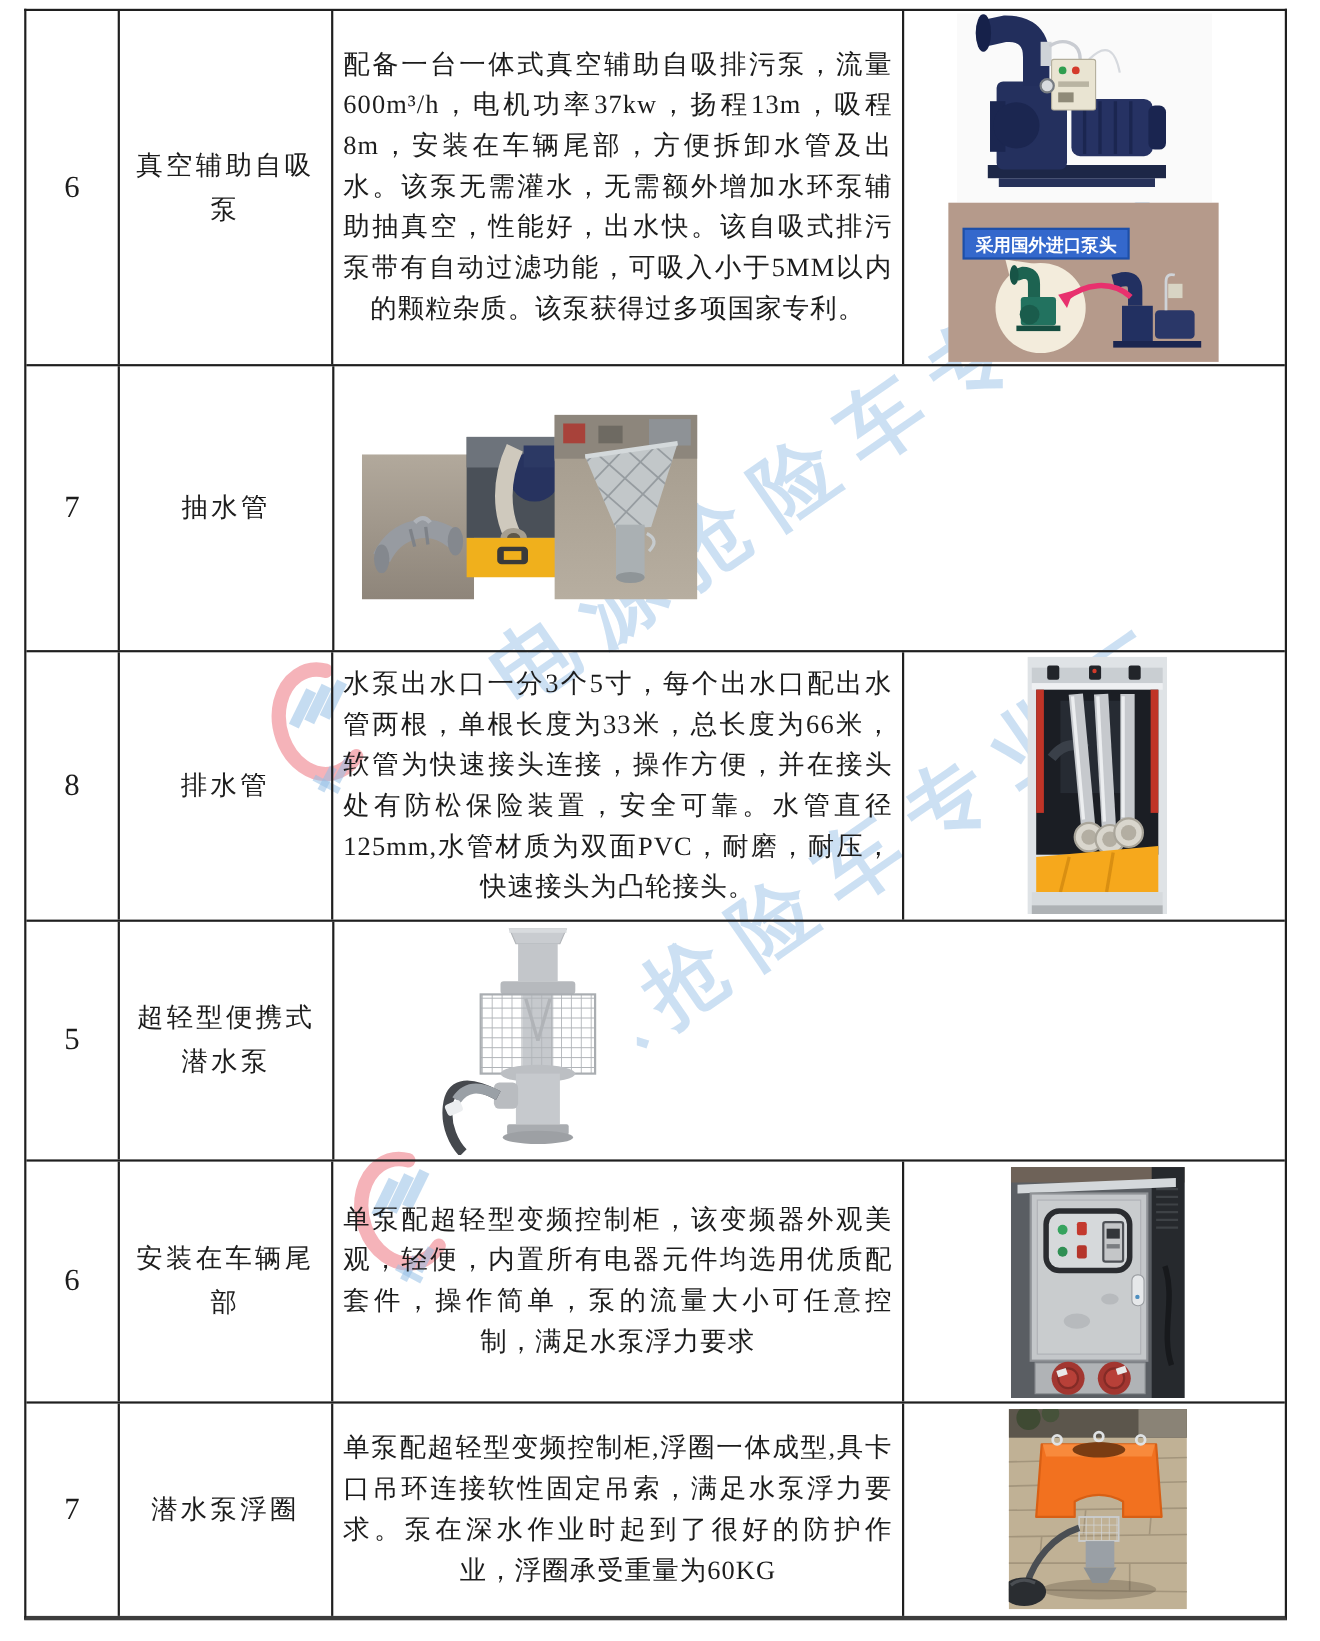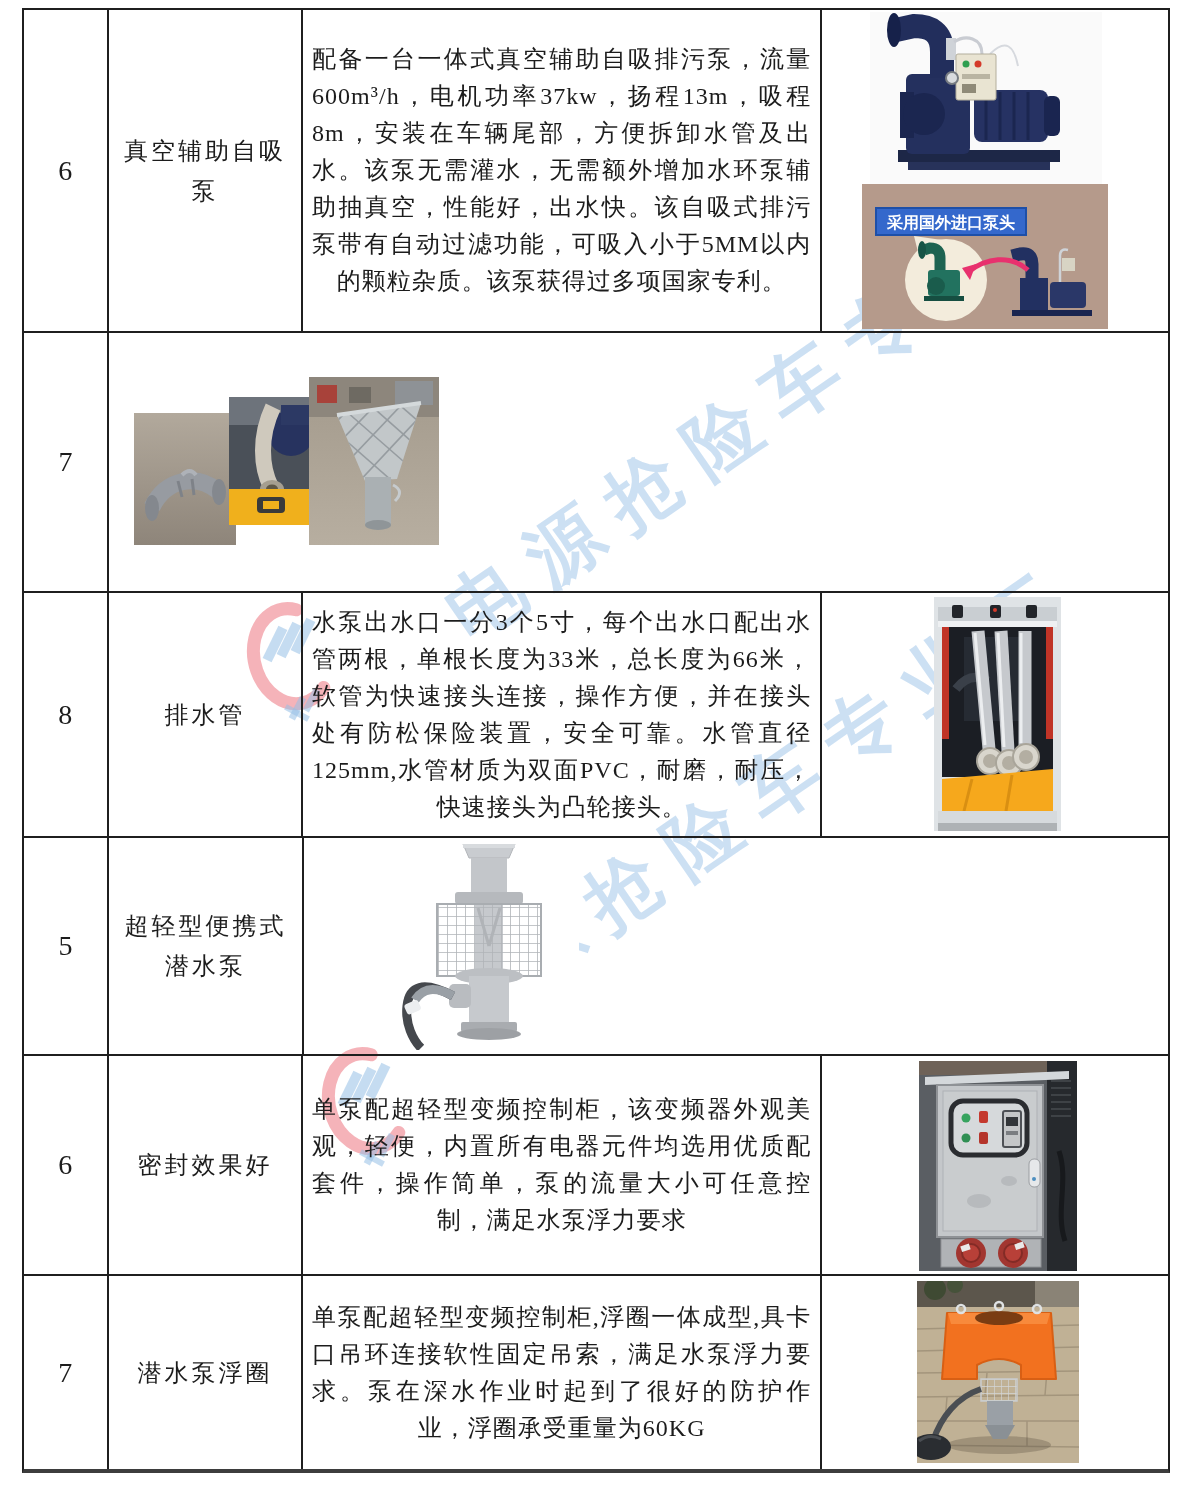--- a/index.html
+++ b/index.html
@@ -131,20 +131,21 @@
           <polygon points="100,84 114,80 108,96" fill="#e8316e"></polygon>
           <rect x="14" y="24" width="150" height="27" fill="#3468cc" stroke="#1d4fa8" stroke-width="2"></rect>
           <text x="89" y="44" text-anchor="middle" font-size="16" font-weight="bold" fill="#ffffff" font-family="Liberation Sans, sans-serif">采用国外进口泵头</text>
         </svg>
       </div>
     </div>
   </div>
 
   <div class="row r2">
     <div class="cell c-no">7</div>
+    <div class="cell c-name">抽水管</div>
     <div class="cell c-img">
       <div class="ph" style="left:25px;top:80px;">
         <svg width="102" height="132" viewBox="0 0 102 132">
           <defs>
               <linearGradient id="fl1" x1="0" y1="0" x2="0" y2="1">
             <stop offset="0" stop-color="#b2a99c"></stop>
                 <stop offset="1" stop-color="#8e857a"></stop>
               </linearGradient>
             </defs>
           <rect width="102" height="132" fill="url(#fl1)"></rect>
@@ -279,21 +280,21 @@
           <path d="M60,152 C30,136 16,142 14,162 C12,180 20,196 28,204" fill="none" stroke="#45484d" stroke-width="9"></path>
           <path d="M60,152 C42,142 30,144 22,156" fill="none" stroke="#9aa0a6" stroke-width="9"></path>
           <rect x="12" y="158" width="15" height="11" rx="3" fill="#eceef0" transform="rotate(-24 19 163)"></rect>
         </svg>
       </div>
     </div>
   </div>
 
   <div class="row r5">
     <div class="cell c-no">6</div>
-    <div class="cell c-name">密封效果好</div>
+    <div class="cell c-name">安装在车辆尾部</div>
     <div class="cell c-desc">
       <p>单泵配超轻型变频控制柜，该变频器外观美观，轻便，内置所有电器元件均选用优质配套件，操作简单，泵的流量大小可任意控制，满足水泵浮力要求</p>
     </div>
     <div class="cell c-img">
       <div class="ph" style="left:97px;top:5px;">
         <svg width="158" height="210" viewBox="0 0 158 210">
           <rect width="158" height="210" fill="#5a5e63"></rect>
           <rect width="158" height="14" fill="#6e6258"></rect>
           <rect x="128" y="0" width="30" height="210" fill="#26292d"></rect>
           <g stroke="#3e4246" stroke-width="2">

